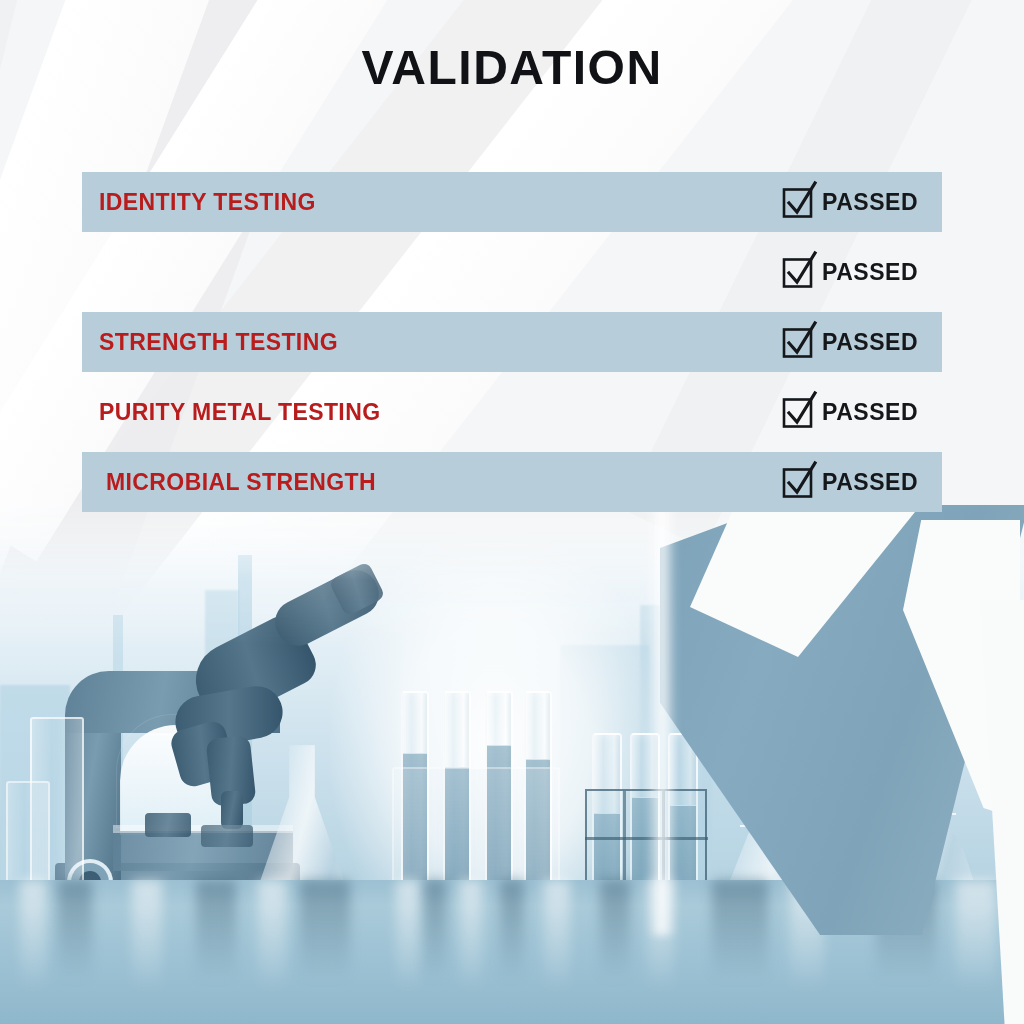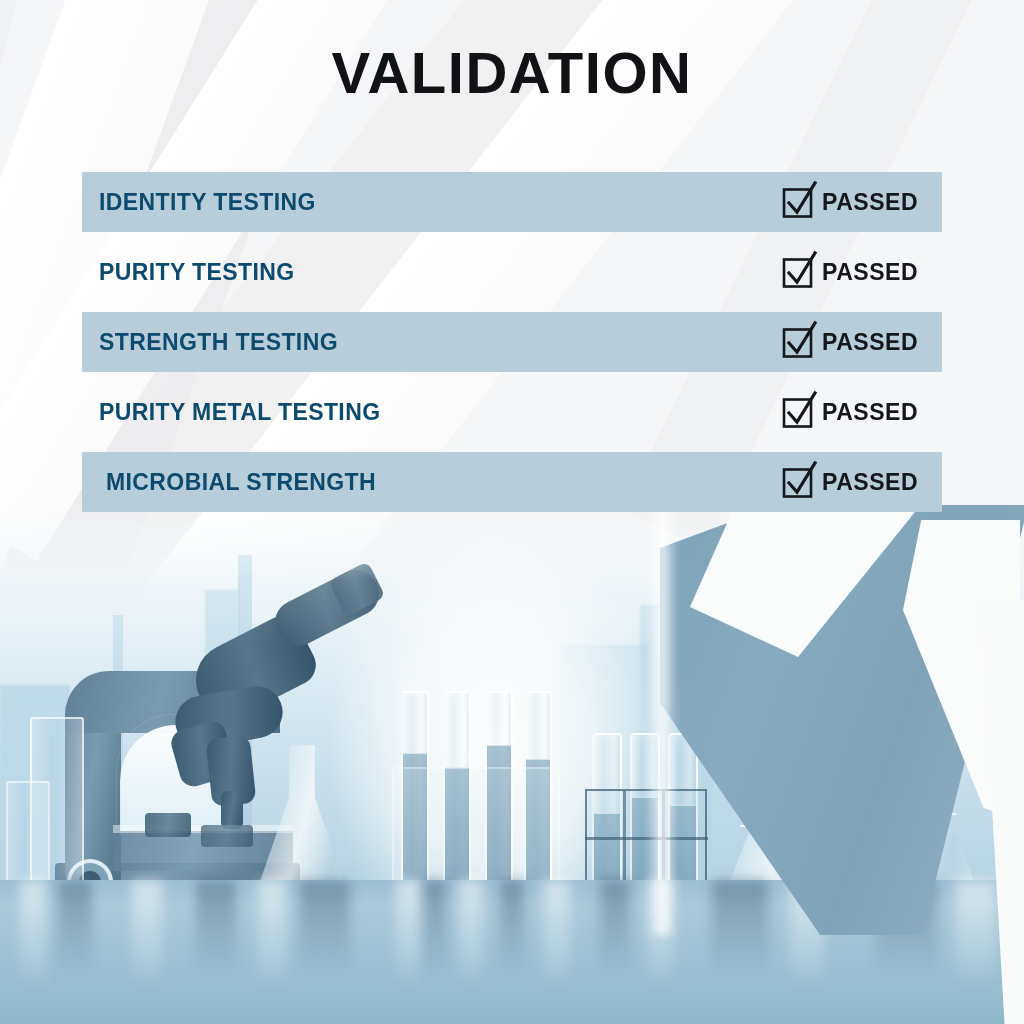--- a/index.html
+++ b/index.html
@@ -103,21 +103,21 @@
   .sc-base { border-radius:3px 3px 5px 5px; }
 
   
   .geo { position:absolute; inset:0; pointer-events:none; }
   .geo-shape { position:absolute; }
 
   
   .title {
     position:absolute; left:0; top:44px; width:1024px;
     text-align:center;
-    font-size:58px;
+    font-size:48px;
     font-weight:700;
     letter-spacing:1.5px;
     color:#111215;
     line-height:1;
   }
 
   .rows { position:absolute; left:82px; top:172px; width:860px; }
   .row {
     position:relative;
     height:60px;
@@ -125,21 +125,21 @@
     align-items:center;
     padding:0 0 0 17px;
     margin-bottom:10px;
   }
   .row.alt { background:#b7ceda; }
   .row.plain { background:transparent; }
   .row-label {
     font-size:23px;
     font-weight:700;
     letter-spacing:.4px;
-    color:#0c4a6e;
+    color:#b91c1c;
     white-space:nowrap;
   }
   .row.indent .row-label { padding-left:7px; }
   .row-status {
     position:absolute;
     right:0; top:0; bottom:0;
     display:flex; align-items:center; gap:11px;
     padding-right:24px;
   }
   .chk { position:relative; width:28px; height:28px; flex:none; }
@@ -317,21 +317,20 @@
           <svg viewBox="0 0 38 40" aria-hidden="true">
             <rect x="4" y="9.5" width="27" height="27" fill="none" stroke="#15171a" stroke-width="2.6"></rect>
             <path d="M9 23 L17 32 L35 3" fill="none" stroke="#15171a" stroke-width="3.2" stroke-linecap="square" stroke-linejoin="miter"></path>
           </svg>
         </span>
         <span class="status-text">PASSED</span>
       </span>
     </div>
 
     <div class="row plain">
-      <span class="row-label">PURITY TESTING</span>
       <span class="row-status">
         <span class="chk">
           <svg viewBox="0 0 38 40" aria-hidden="true">
             <rect x="4" y="9.5" width="27" height="27" fill="none" stroke="#15171a" stroke-width="2.6"></rect>
             <path d="M9 23 L17 32 L35 3" fill="none" stroke="#15171a" stroke-width="3.2" stroke-linecap="square" stroke-linejoin="miter"></path>
           </svg>
         </span>
         <span class="status-text">PASSED</span>
       </span>
     </div>

